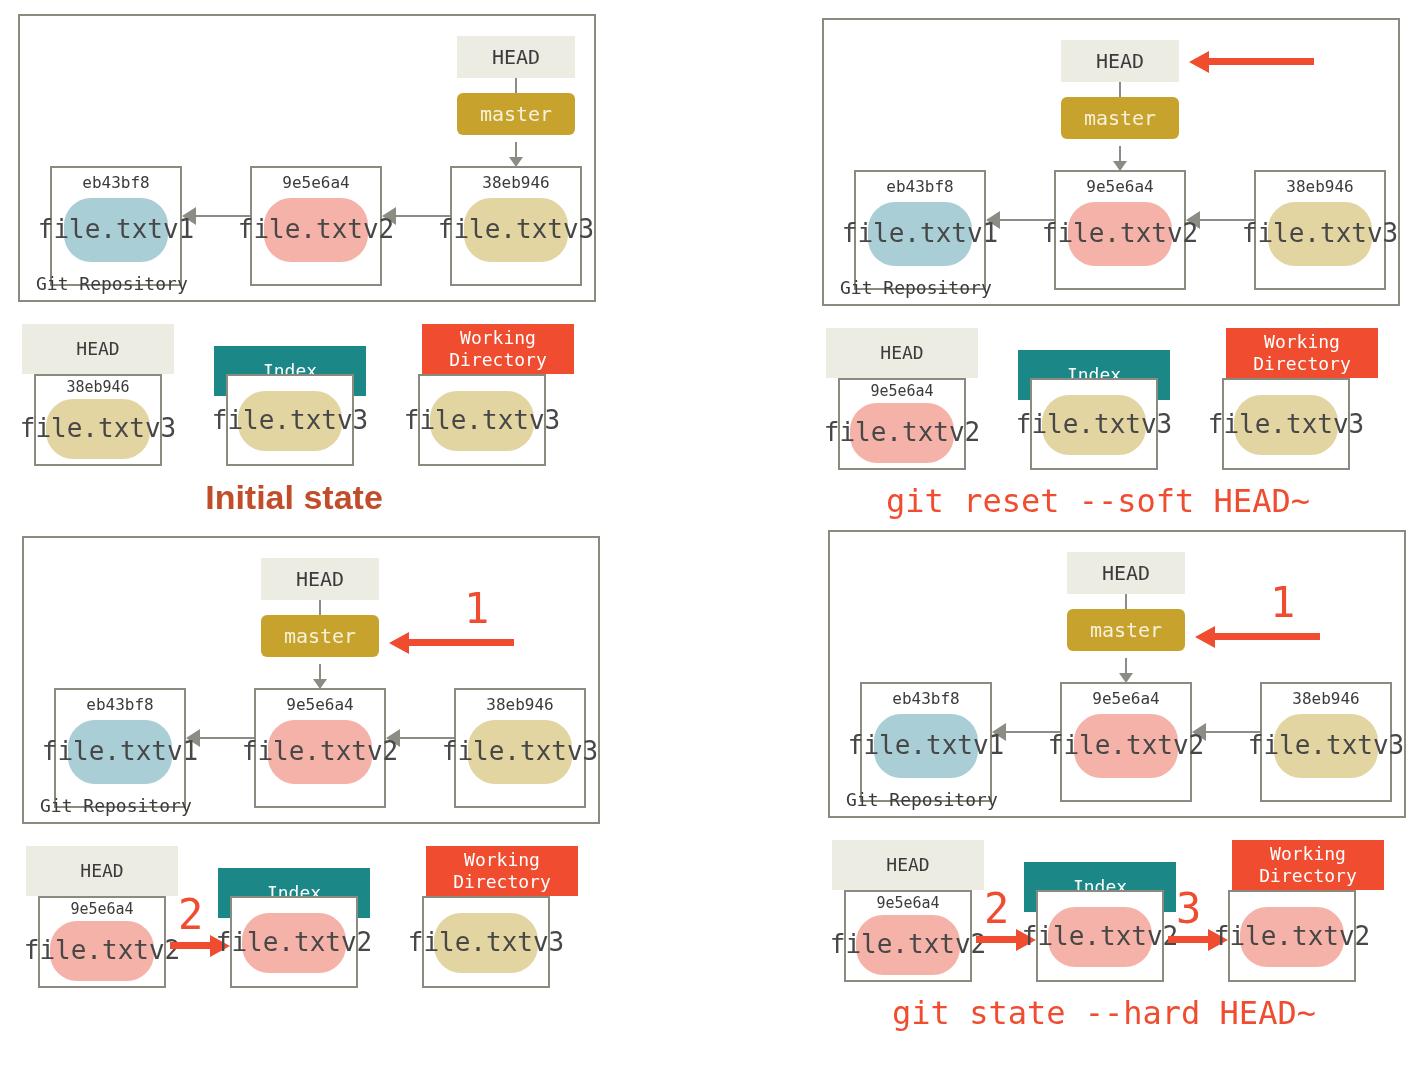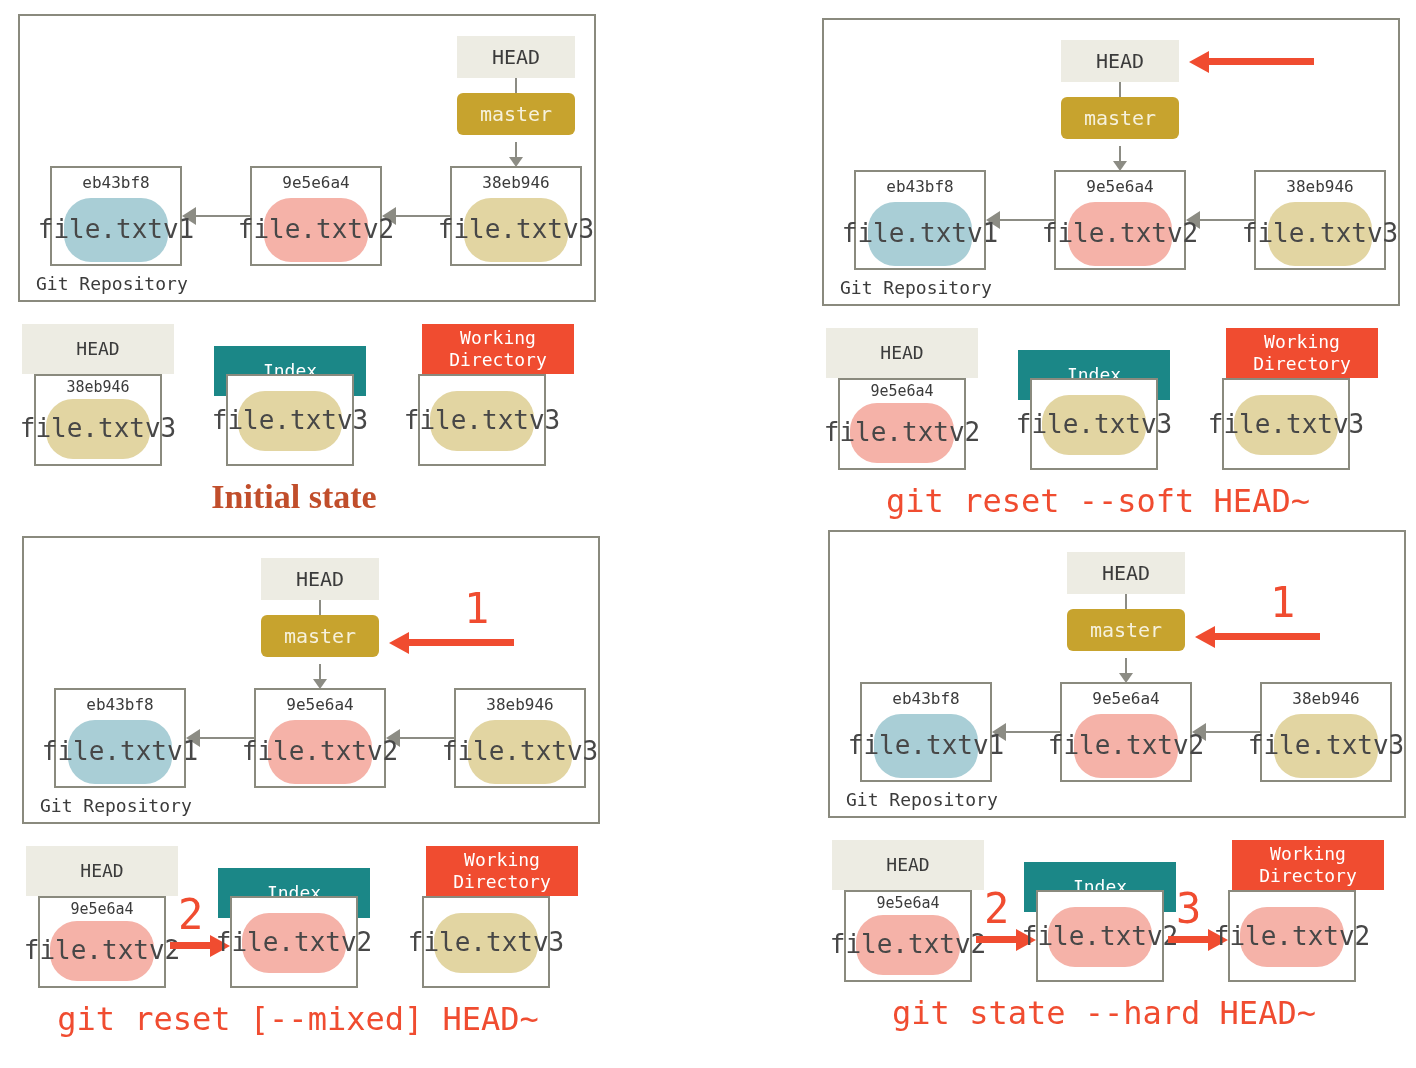--- a/index.html
+++ b/index.html
@@ -27,21 +27,21 @@
   .head-right .tag{left:437px;}
   .head-mid  .tag{left:237px;}
   .vline{position:absolute;top:62px;width:2px;height:22px;background:var(--line_gray);}
   .head-right .vline,.head-right .varrow{left:495px;}
   .head-mid  .vline,.head-mid  .varrow{left:295px;}
   .varrow{position:absolute;top:126px;width:2px;height:15px;background:var(--line_gray);}
   .varrow::after{content:"";position:absolute;top:15px;left:-6px;
     border-top:10px solid var(--line_gray);border-left:7px solid transparent;border-right:7px solid transparent;}
 
   
-  .commit{position:absolute;top:150px;width:132px;height:100px;background:#fff;
+  .commit{position:absolute;top:150px;width:132px;height:120px;background:#fff;
     border:2px solid var(--border_gray);box-sizing:border-box;text-align:center;}
   .c1{left:30px;}.c2{left:230px;}.c3{left:430px;}
   .hash{font-size:16px;color:var(--text_dark);margin-top:5px;}
   .oval{width:104px;height:64px;margin:6px auto 0;border-radius:27px;
     display:flex;flex-direction:row;align-items:center;justify-content:center;
     font-size:26px;line-height:1.15;color:#474747;}
   .oval[data-color="blue"]{background:var(--oval_blue);}
   .oval[data-color="pink"]{background:var(--oval_pink);}
   .oval[data-color="tan"]{background:var(--oval_tan);}
 
@@ -82,21 +82,21 @@
 
   
   .num{position:absolute;color:var(--red_orange);font-size:42px;line-height:1;}
   .num1{left:440px;top:50px;}
   .num2{left:166px;top:366px;}
   .num3{left:358px;top:366px;}
 
   
   .caption{position:absolute;top:472px;left:0;width:572px;text-align:center;
     font-size:32px;color:var(--red_orange);white-space:pre;}
-  .p1 .caption{font-family:Liberation Serif, serif;font-weight:bold;
+  .p1 .caption{font-family:Liberation Sans, sans-serif;font-weight:bold;
     font-size:34px;color:var(--caption_dark);top:472px;}
 </style>
 </head>
 <body>
 
 <div class="panel p1 head-right">
   <div class="repo">
     <div class="tag head-tag">HEAD</div>
     <div class="vline"></div>
     <div class="tag master-tag">master</div>
@@ -258,21 +258,20 @@
       <span>v2</span>
     </div>
   </div>
   <div class="area-header a3h">Working Directory</div>
   <div class="area-body a3b">
     <div class="oval" data-color="tan">
       <span>file.txt</span>
       <span>v3</span>
     </div>
   </div>
-  <div class="caption">git reset [--mixed] HEAD~</div>
 </div>
 
 <div class="panel p4 head-mid">
   <div class="repo">
     <div class="tag head-tag">HEAD</div>
     <div class="vline"></div>
     <div class="tag master-tag">master</div>
     <div class="varrow"></div>
     <div class="red-harrow at-master"></div>
     <div class="num num1">1</div>

